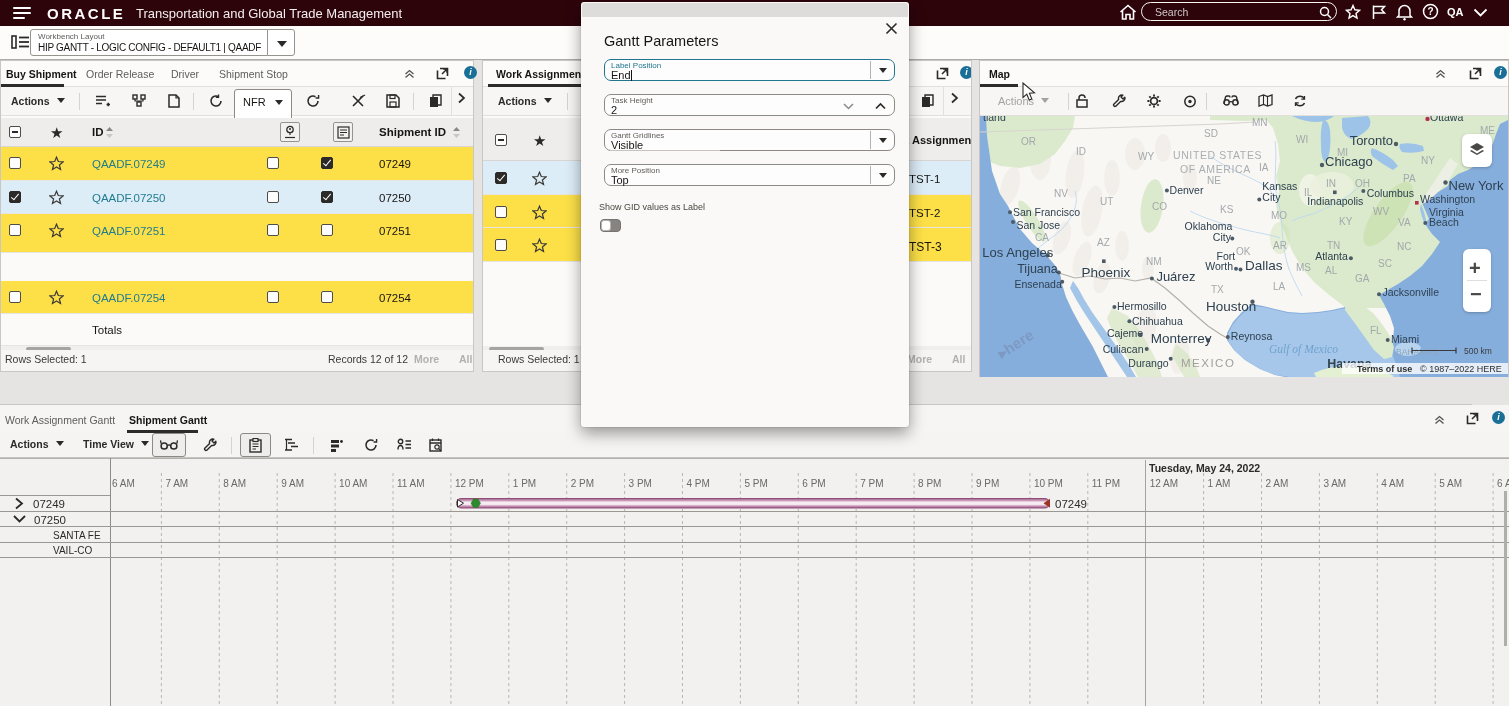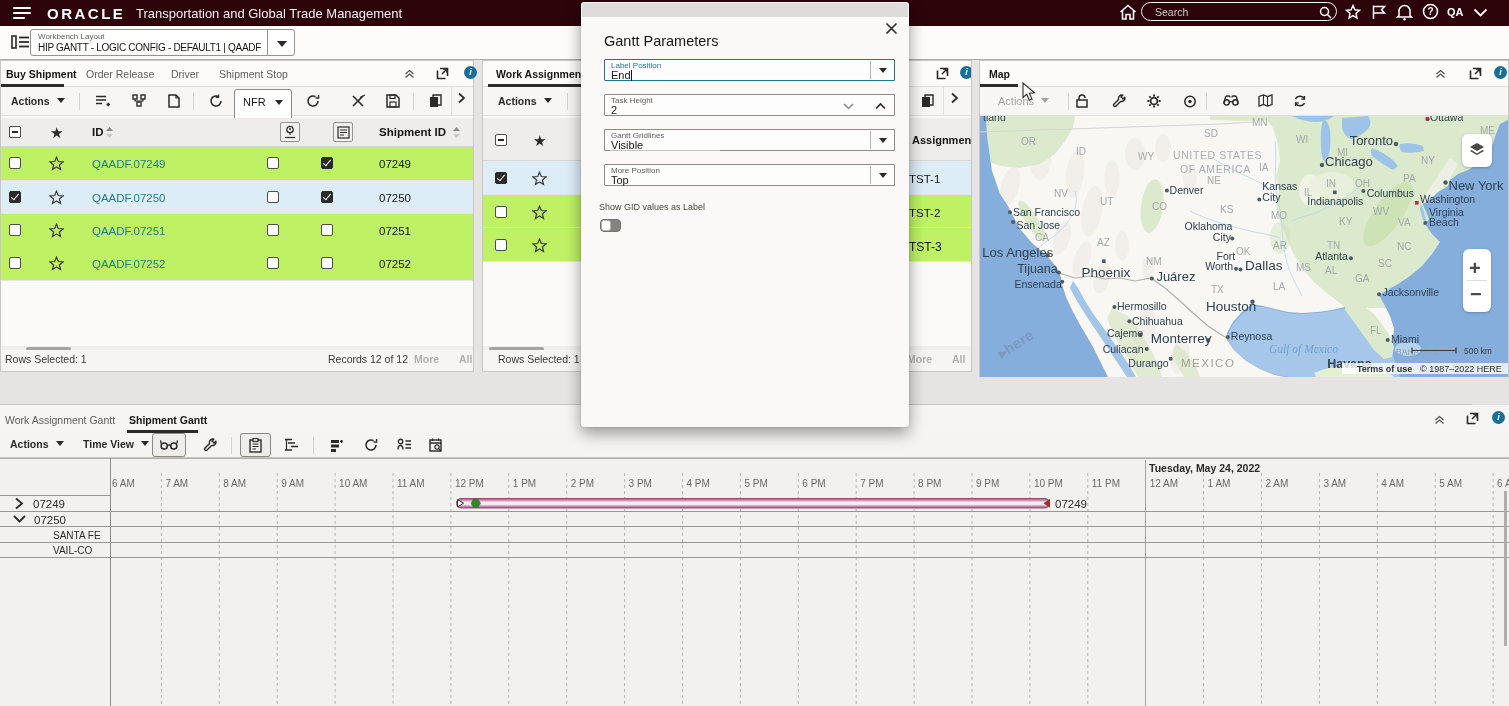--- a/index.html
+++ b/index.html
@@ -21,35 +21,35 @@
 .tab { position:absolute; top:7px; font-size:10.5px; color:#5f5c59; white-space:nowrap; }
 .tab.act { color:#161513; font-weight:bold; }
 .tabline { position:absolute; height:3px; background:#2c2b29; top:23px; }
 .toolbar { position:absolute; left:0; top:26px; right:0; height:29px; background:#f7f6f4; border-bottom:1px solid #e2e0dd; }
 .tsep { position:absolute; top:6px; width:1px; height:17px; background:#d5d2cf; }
 .actions { position:absolute; top:8px; font-size:10.5px; font-weight:bold; color:#2b2a28; white-space:nowrap; }
 .caret { display:inline-block; width:0; height:0; border-left:4px solid transparent; border-right:4px solid transparent; border-top:5px solid #2b2a28; margin-left:7px; vertical-align:2px; }
 
 
 .thead { position:absolute; left:0; right:0; background:#efedeb; border-bottom:1px solid #d8d5d2; }
-.trow { position:absolute; left:0; right:0; background:#bef264; border-bottom:1px solid #e7e5e3; }
+.trow { position:absolute; left:0; right:0; background:#fde047; border-bottom:1px solid #e7e5e3; }
 .trow.sel { background:#ddedf8; }
 .cbx { position:absolute; width:12px; height:12px; border:1.5px solid #4f4d4a; border-radius:2px; background:#fdfdfd; }
 .cbx.chk { background:#2b2a28; border-color:#2b2a28; }
 .cbx.chk:after { content:""; position:absolute; left:3px; top:0px; width:3px; height:7px; border:solid #fff; border-width:0 1.5px 1.5px 0; transform:rotate(40deg); }
 .cbx.minus:after { content:""; position:absolute; left:1.5px; top:4px; width:6px; height:1.5px; background:#2b2a28; }
 .star { position:absolute; font-size:15px; color:#2b2a28; line-height:1; }
 .link { color:#217c8e; font-size:11.5px; position:absolute; }
 
 
 .pfoot { position:absolute; left:0; right:0; bottom:0; height:21px; font-size:10.5px; color:#3a3935; background:#f6f5f3; }
 
 
 #modal { position:absolute; left:581px; top:2px; width:328px; height:425px; background:#fbf9f8; border-radius:3px; box-shadow:0 6px 16px rgba(0,0,0,.40), 0 0 0 1px rgba(0,0,0,.06); }
-.fld { position:absolute; left:23px; width:291px; height:22px; border:1px solid #8d8a86; border-radius:1px; background:#fefdfd; }
+.fld { position:absolute; left:23px; width:291px; height:22px; border:1px solid #8d8a86; border-radius:7px; background:#fefdfd; }
 .fld .lab { position:absolute; left:6px; top:1px; font-size:8px; color:#5f5c59; }
 .fld .val { position:absolute; left:6px; top:9px; font-size:11px; color:#161513; }
 .fld .ddsep { position:absolute; right:23px; top:1px; bottom:1px; width:1px; background:#b5b2af; }
 .fld .dd { position:absolute; right:7px; top:8px; width:0; height:0; border-left:4.5px solid transparent; border-right:4.5px solid transparent; border-top:5.5px solid #2b2a28; }
 
 
 #gpanel { position:absolute; left:0; top:380px; width:1472px; height:326px; background:#f2f1ef; border-top:1px solid #c9c6c3;margin-top:24px; }
 
 .icon { position:absolute; }
 </style>
@@ -233,29 +233,32 @@
   <div class="trow" style="top:153px;height:39px;">
     <div class="cbx" style="left:8px;top:10px;"></div>
       <svg style="position:absolute;left:48px;top:9px;" width="15" height="15" viewBox="0 0 15 15">
         <path d="M7.5 1.2 L9.3 5.5 L14 5.9 L10.4 8.9 L11.5 13.5 L7.5 11 L3.5 13.5 L4.6 8.9 L1 5.9 L5.7 5.5 Z" fill="none" stroke="#3f3d3a" stroke-width="1.25"></path>
       </svg>
     <div class="link" style="left:91px;top:11px;">QAADF.07251</div>
     <div class="cbx" style="left:266px;top:10px;"></div>
       <div class="cbx" style="left:320px;top:10px;"></div>
     <div style="position:absolute;left:378px;top:11px;font-size:11.5px;">07251</div>
   </div>
-  <div class="trow" style="top:186px;height:34px;">
+  <div class="trow" style="top:220px;height:33px;">
     <div class="cbx" style="left:8px;top:10px;"></div>
       <svg style="position:absolute;left:48px;top:9px;" width="15" height="15" viewBox="0 0 15 15">
         <path d="M7.5 1.2 L9.3 5.5 L14 5.9 L10.4 8.9 L11.5 13.5 L7.5 11 L3.5 13.5 L4.6 8.9 L1 5.9 L5.7 5.5 Z" fill="none" stroke="#3f3d3a" stroke-width="1.25"></path>
       </svg>
-    <div class="link" style="left:91px;top:11px;">QAADF.07252</div>
+    <div class="link" style="left:91px;top:11px;">QAADF.07254</div>
     <div class="cbx" style="left:266px;top:10px;"></div>
       <div class="cbx" style="left:320px;top:10px;"></div>
-    <div style="position:absolute;left:378px;top:11px;font-size:11.5px;">07252</div>
+    <div style="position:absolute;left:378px;top:11px;font-size:11.5px;">07254</div>
+  </div>
+  <div class="trow" style="top:253px;height:32px;background:#fbfaf9;">
+    <div style="position:absolute;left:91px;top:10px;font-size:11.5px;">Totals</div>
   </div>
   <div style="position:absolute;left:0;top:285px;width:472px;height:6px;background:#f1efed;">
     <div style="position:absolute;left:25px;top:1px;width:45px;height:4px;background:#a6a3a0;border-radius:2px;"></div>
   </div>
   <div class="pfoot">
     <div style="position:absolute;left:4px;top:3px;">Rows Selected: 1</div>
     <div style="position:absolute;left:327px;top:3px;">Records 12 of 12</div>
     <div style="position:absolute;left:413px;top:3px;color:#b3b0ad;font-weight:bold;">More</div>
     <div style="position:absolute;left:458px;top:3px;color:#b3b0ad;font-weight:bold;">All</div>
   </div>

